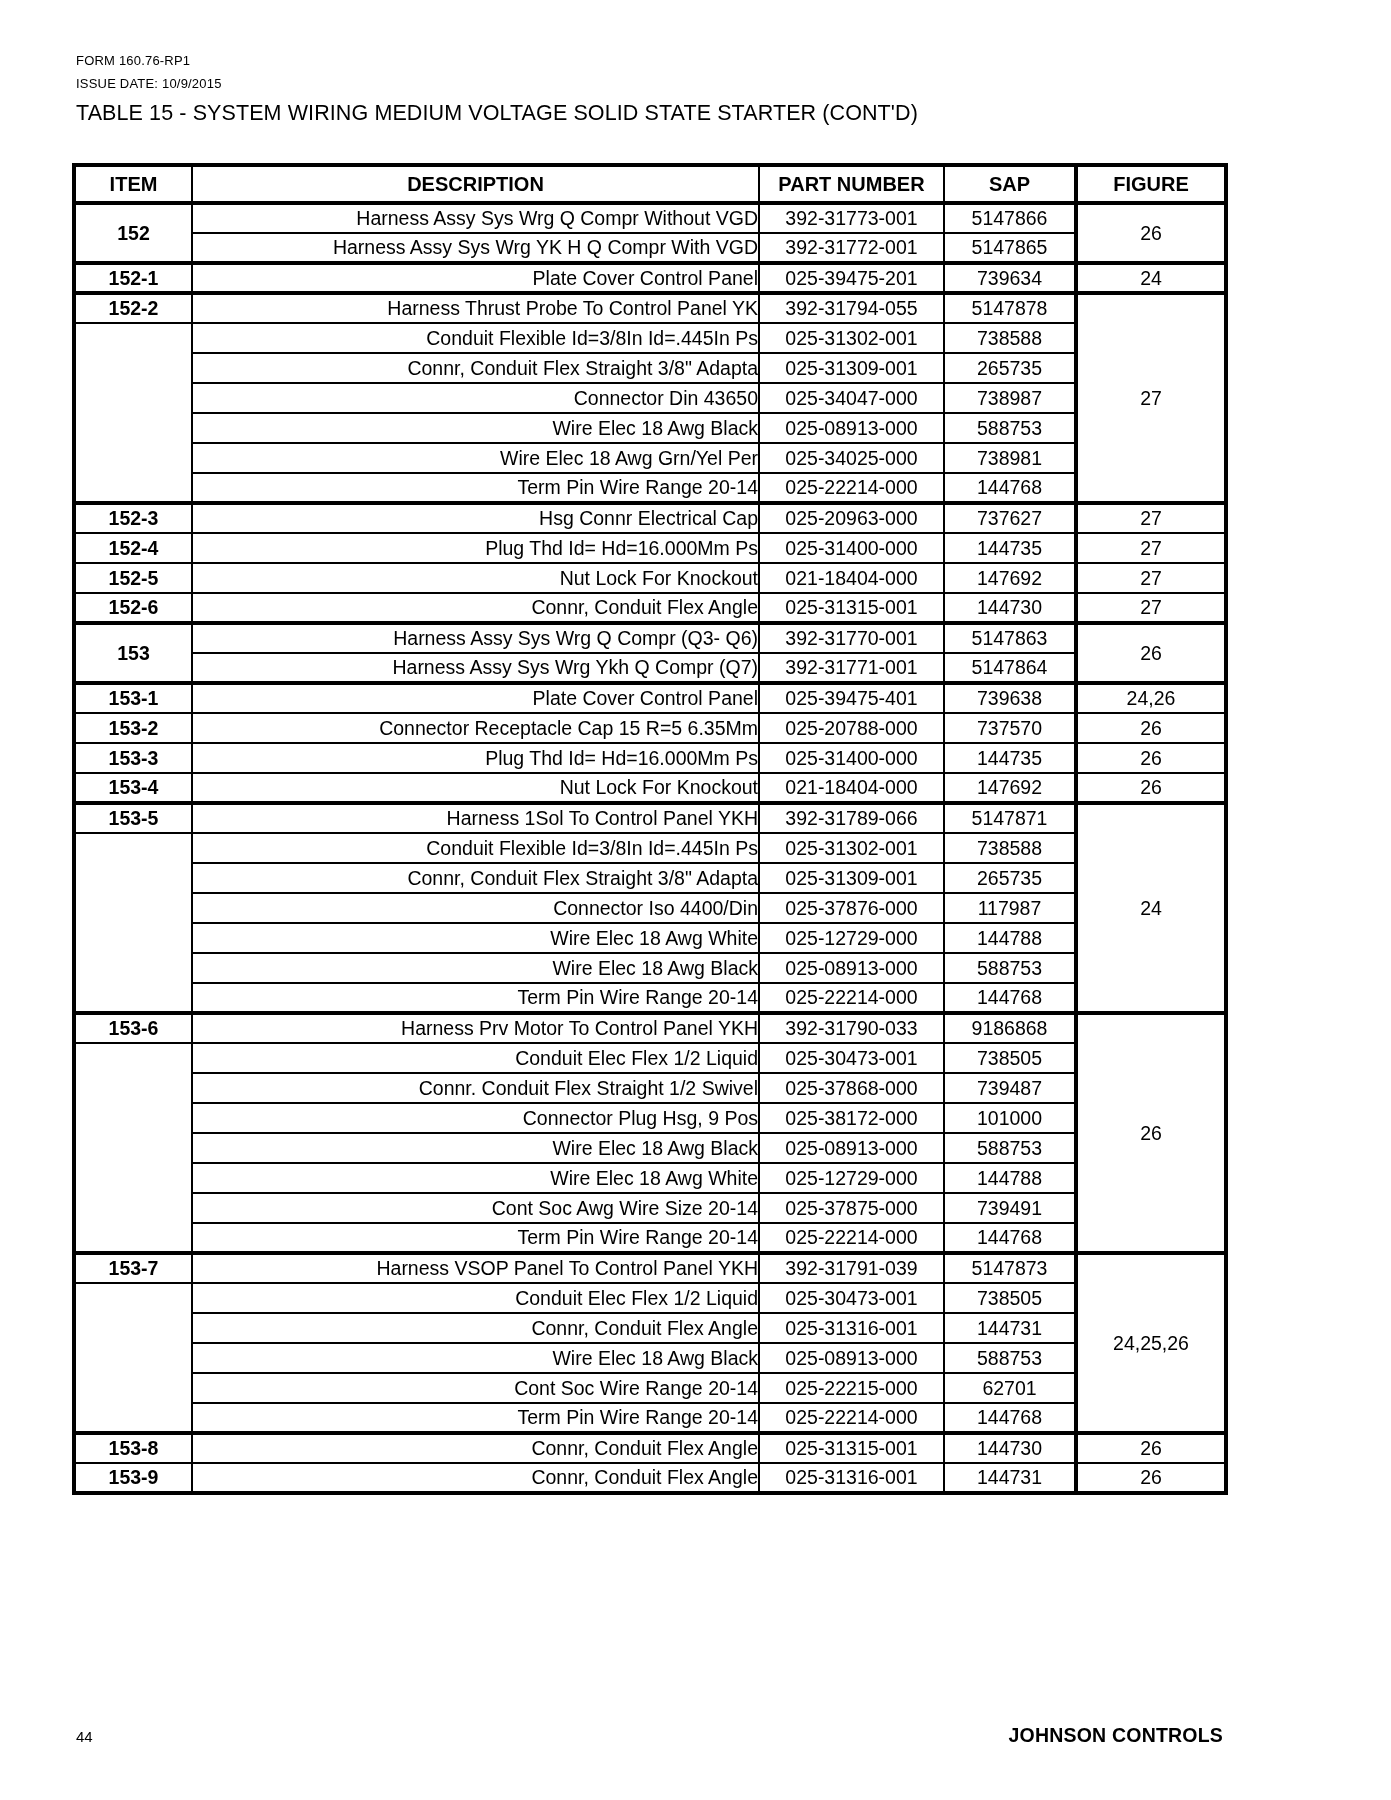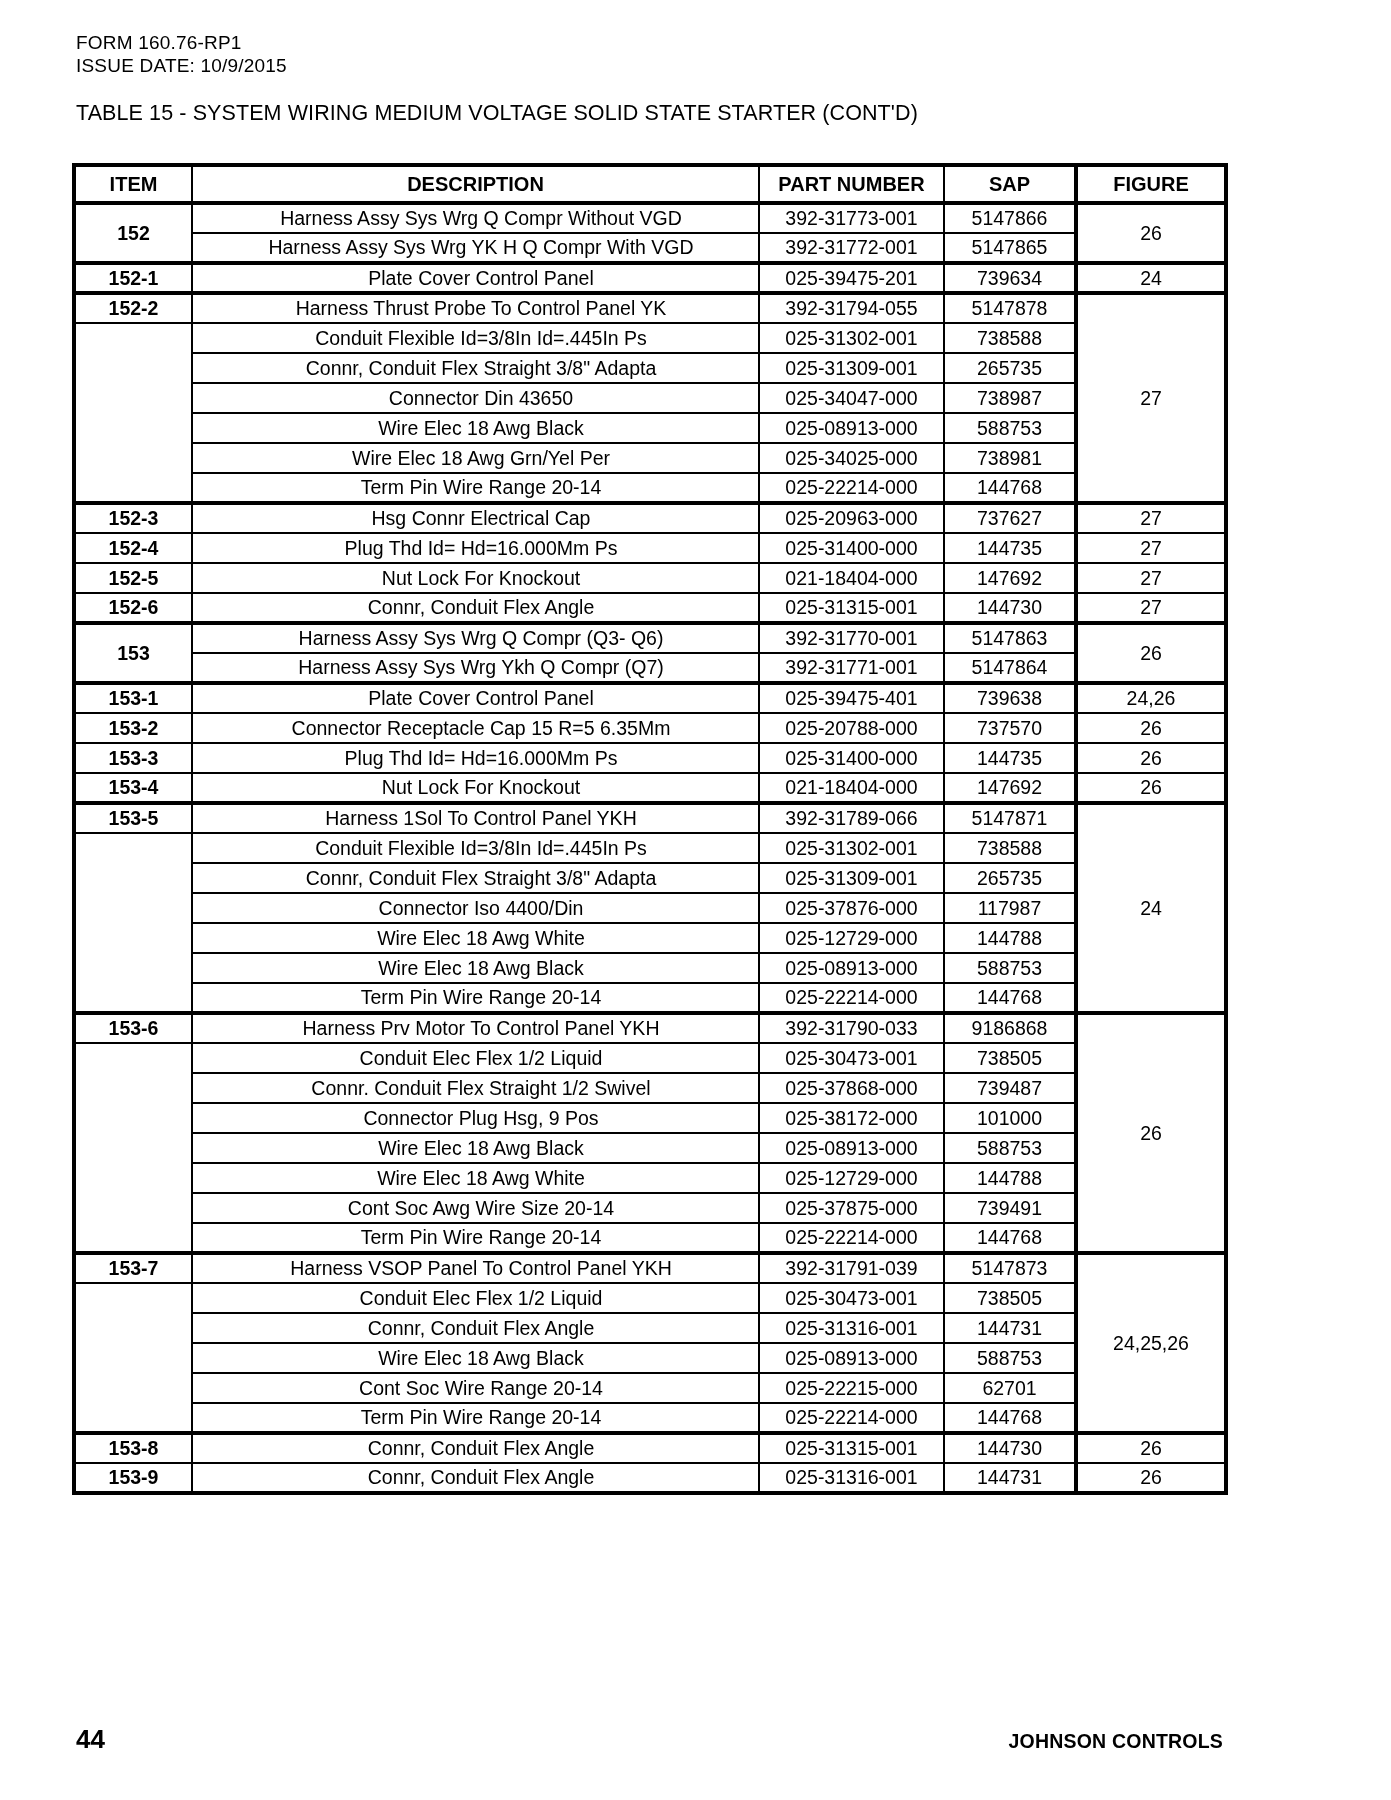--- a/index.html
+++ b/index.html
@@ -3,22 +3,22 @@
 <meta charset="utf-8">
 <style>
   * { margin: 0; padding: 0; box-sizing: border-box; }
   html, body { background: #ffffff; }
   body {
     width: 1391px; height: 1800px; position: relative;
     font-family: "Liberation Sans", sans-serif; color: #000;
     overflow: hidden;
   }
   .form-head {
-    position: absolute; left: 76px; top: 31px;
-    font-size: 19px; line-height: 23px; letter-spacing: 0.2px;
+    position: absolute; left: 76px; top: 49px;
+    font-size: 13px; line-height: 23px; letter-spacing: 0.2px;
     font-weight: 400;
   }
   .page-title {
     position: absolute; left: 76px; top: 101px;
     font-size: 21.5px; letter-spacing: 0.1px; white-space: nowrap;
   }
   .page-title .b { font-weight: 400; }
   table.parts {
     position: absolute; left: 72px; top: 163px;
     width: 1152px; table-layout: fixed;
@@ -28,29 +28,29 @@
   .parts th, .parts td {
     border: 2px solid #000;
     overflow: hidden; white-space: nowrap;
   }
   .parts th {
     height: 38px; font-size: 20px; font-weight: 700;
     text-align: center; border-bottom: 4px solid #000;
   }
   .parts td { height: 30px; font-size: 19.5px; font-weight: 400; }
   .parts td.item { font-weight: 700; text-align: center; }
-  .parts td.desc { text-align: center; padding-left: 11px; margin-top: 32px; }
+  .parts td.desc { text-align: right; padding-left: 11px; margin-top: 32px; }
   .parts td.part, .parts td.sap, .parts td.fig { text-align: center; }
   .parts .figcol { border-left: 4px solid #000; }
   .parts tr.thick td { border-top: 4px solid #000; }
   .page-footer {
     position: absolute; left: 76px; top: 1724px; width: 1147px;
     display: flex; justify-content: space-between; align-items: baseline;
   }
-  .page-footer .pg { font-weight: 700; font-size: 26px; }
+  .page-footer .pg { font-weight: 400; font-size: 15px; }
   .page-footer .co { font-weight: 700; font-size: 19.5px; letter-spacing: 0.2px; }
 </style>
 </head>
 <body>
 
 <div class="form-head">
   <div>FORM 160.76-RP1</div>
   <div>ISSUE DATE: 10/9/2015</div>
 </div>
 

